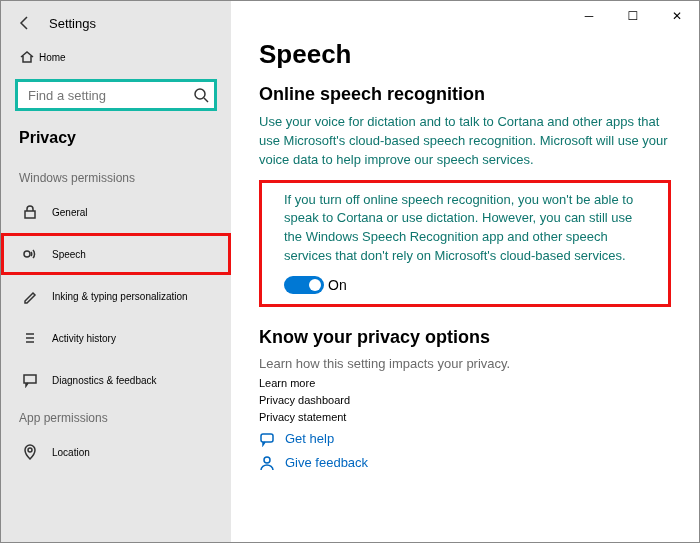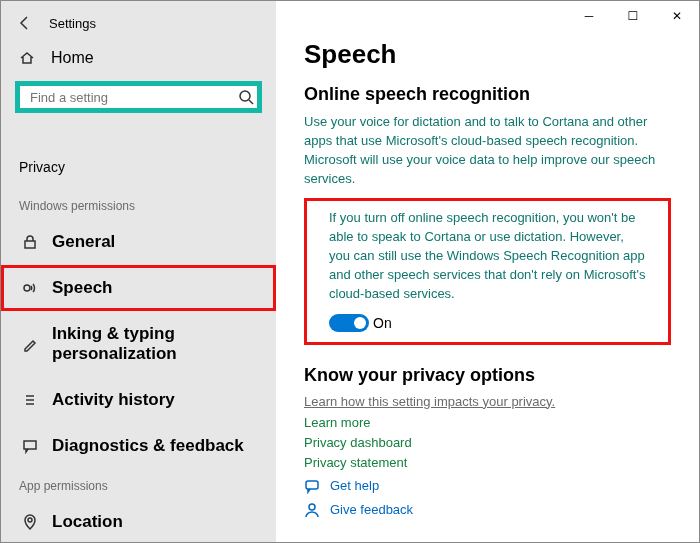--- a/index.html
+++ b/index.html
@@ -1,42 +1,42 @@
 <!DOCTYPE html>
 <html><head>
 <meta charset="utf-8">
 <style>
 * { margin:0; padding:0; box-sizing:border-box; font-family:"Segoe UI",sans-serif; }
 body { width:700px; height:543px; background:#fff; overflow:hidden; border:1px solid #888; }
 .app { display:flex; height:100%; }
-.sidebar { width:275px; background:#e7e7e7; height:100%; padding-top:8px; display:flex; flex-direction:column; }
+.sidebar { width:230px; background:#e7e7e7; height:100%; padding-top:8px; display:flex; flex-direction:column; }
 .side-head { display:flex; align-items:center; gap:16px; padding:6px 16px 10px; }
 .side-head span.title { font-size:13px; }
-.home-row { display:flex; align-items:center; gap:16px; padding:8px 18px; font-size:16px; }
+.home-row { display:flex; align-items:center; gap:4px; padding:8px 18px; font-size:10px; }
 .search { margin:6px 14px 12px; position:relative; }
-.search input { width:100%; height:32px; border:5px solid #14b8a6; background:#fff; padding:0 30px 0 10px; font-size:13px; }
+.search input { width:100%; height:32px; border:3px solid #14b8a6; background:#fff; padding:0 30px 0 10px; font-size:13px; }
 .search .sicon { position:absolute; right:8px; top:8px; }
-.cat { padding:6px 18px 14px; font-weight:400; font-size:14px;margin-top:28px; }
+.cat { padding:6px 18px 14px; font-weight:700; font-size:16px; }
 .section-label { color:#6b6b6b; font-size:12px; padding:10px 18px 6px; }
-.nav-item { display:flex; align-items:center; gap:14px; padding:10px 18px; font-size:17px; cursor:pointer; border:3px solid transparent;font-weight:bold; }
+.nav-item { display:flex; align-items:center; gap:14px; padding:10px 18px; font-size:10px; cursor:pointer; border:3px solid transparent; }
 .nav-item.selected { border:3px solid #e11; }
 .ico { width:16px; height:16px; display:inline-block; flex-shrink:0; }
 .main { flex:1; padding:18px 28px 10px; position:relative; overflow:hidden; }
 .titlebar { position:absolute; top:0; right:0; display:flex; }
 .tbtn { width:44px; height:30px; display:flex; align-items:center; justify-content:center; font-size:12px; cursor:pointer; }
 h1 { font-weight:600; font-size:26px; margin:20px 0 14px; }
 h2 { font-weight:600; font-size:18px; margin:0 0 8px; }
 p.desc { font-size:13px; color:#0f766e; line-height:1.45; margin-bottom:10px; }
 .callout { border:3px solid #e11; padding:8px 22px 10px; margin-bottom:20px; }
 .toggle-row { display:flex; align-items:center; gap:4px; margin-top:8px; }
 .toggle { width:40px; height:18px; background:#0078d4; border-radius:10px; position:relative; }
 .toggle .knob { width:12px; height:12px; background:#fff; border-radius:50%; position:absolute; right:3px; top:3px; }
 .toggle-label { font-size:14px; }
-.subtle { color:#6b6b6b; font-size:13px; margin:4px 0 6px;text-decoration:underline; }
-a.link { color:#15803d; text-decoration:none; font-size:13px; display:block; margin:5px 0; }
+.subtle { color:#6b6b6b; font-size:13px; margin:4px 0 6px; }
+a.link { color:#000000; text-decoration:none; font-size:11px; display:block; margin:5px 0; }
 .help-row { display:flex; align-items:center; gap:10px; margin-top:8px; }
 .help-row a { color:#0067c0; font-size:13px; text-decoration:none; }
 svg { fill:none; stroke:#333; stroke-width:1.5; }
 svg.blue { stroke:#0067c0; }
 </style>
 </head>
 <body>
 
 <div class="app">
   <aside class="sidebar">

